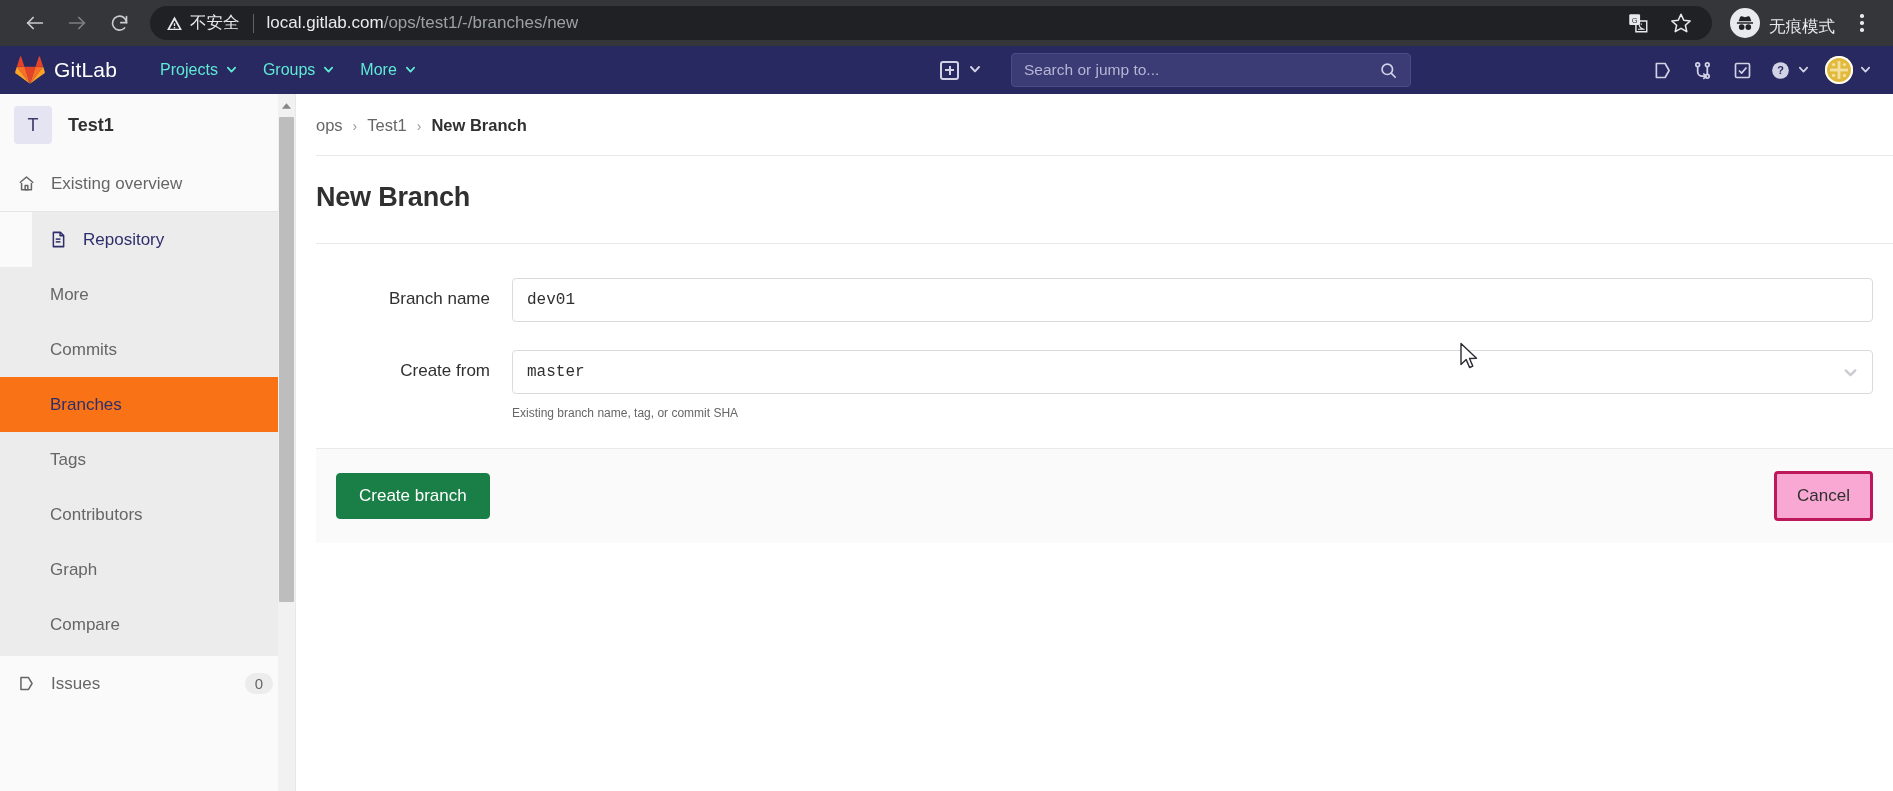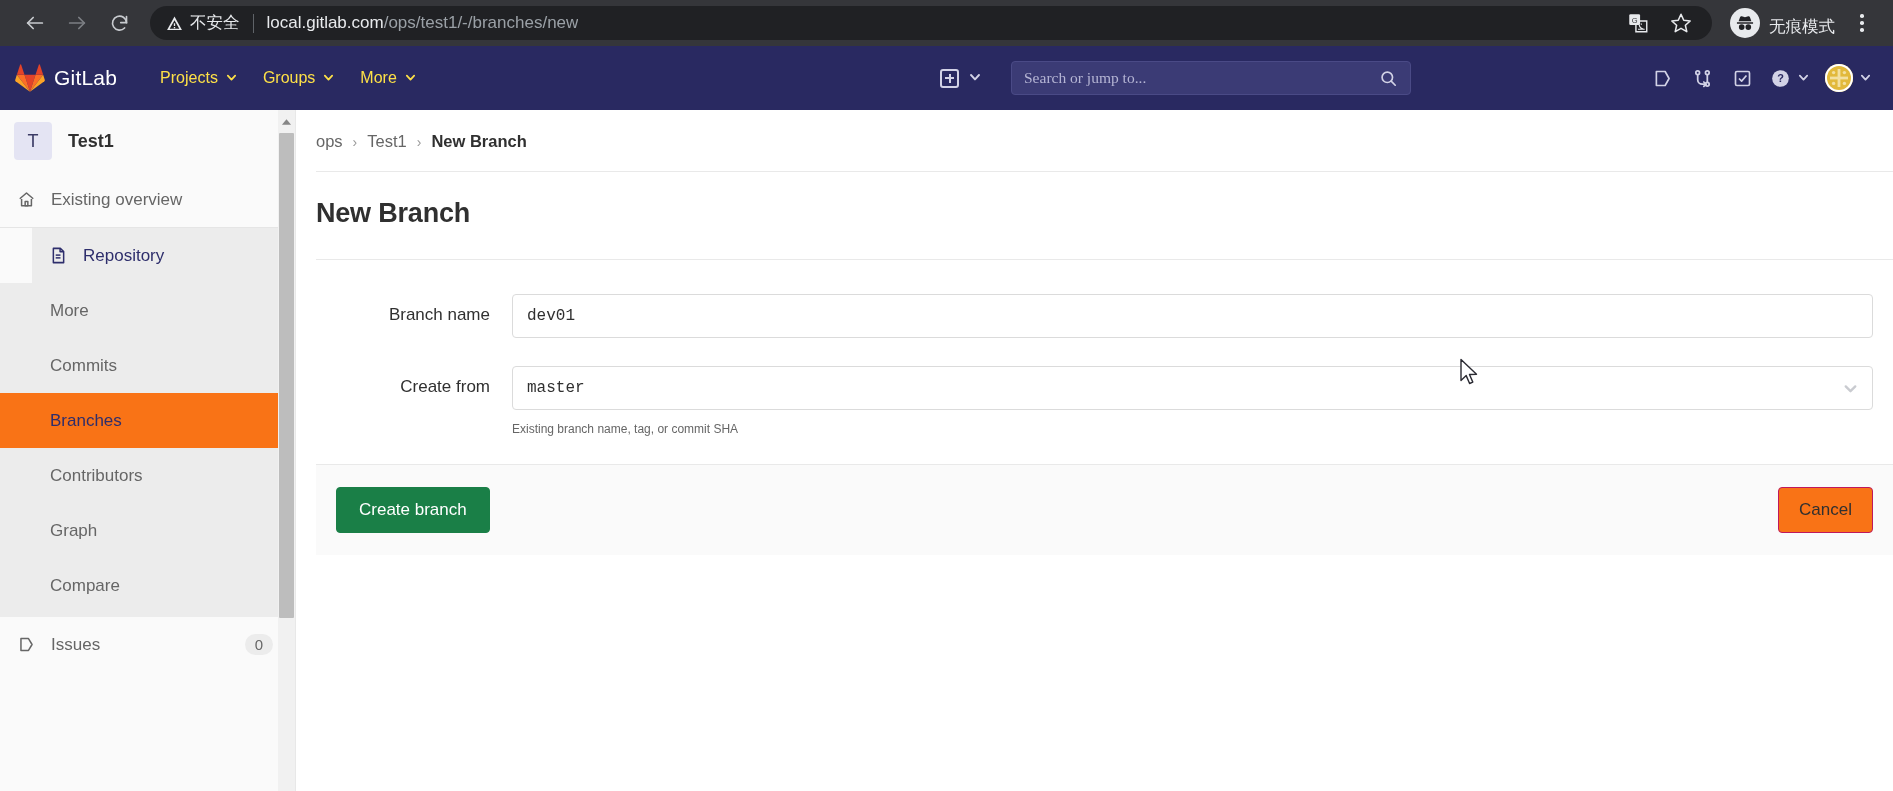--- a/index.html
+++ b/index.html
@@ -46,49 +46,49 @@
     width: 30px; height: 30px; border-radius: 50%; background: #e8eaed;
     display: flex; align-items: center; justify-content: center;
   }
   .incog-label { color: #e8eaed; font-size: 16.5px; font-family: "DejaVu Sans", sans-serif; white-space: nowrap; margin-top: 7px; }
   .kebab { width: 34px; display: flex; flex-direction: column; align-items: center;
            justify-content: center; gap: 3.5px; margin-left: 10px; flex: none; }
   .kebab i { width: 3.5px; height: 3.5px; border-radius: 50%; background: #e8eaed; display: block; }
 
   
   .gl-nav {
-    height: 64px; background: #292961; display: flex; align-items: center;
+    height: 48px; background: #292961; display: flex; align-items: center;
     padding-left: 15px; position: relative;
   }
   .gl-logo { width: 30px; height: 30px; margin-right: 9px; flex: none; }
   .gl-brand { color: #fff; font-size: 21px; letter-spacing: .2px; margin-right: 30px; }
   .gl-menu { display: flex; align-items: center; gap: 0; }
   .gl-menu-item {
-    color: #fde047; font-size: 16px; padding: 6px 13px; display: flex;
+    color: #5eead4; font-size: 16px; padding: 6px 13px; display: flex;
     align-items: center; gap: 8px; border-radius: 3px; white-space: nowrap;
   }
   .caret { display: inline-block; }
   .gl-center { position: absolute; left: 940px; display: flex; align-items: center; gap: 6px; }
   .plus-box {
     width: 19px; height: 19px; border: 2px solid #d2d2e6; border-radius: 3px;
     position: relative;
   }
   .plus-box::before, .plus-box::after {
     content: ""; position: absolute; background: #d2d2e6;
   }
   .plus-box::before { left: 3px; right: 3px; top: 6.5px; height: 2px; }
   .plus-box::after { top: 3px; bottom: 3px; left: 6.5px; width: 2px; }
   .search-wrap {
     width: 400px; height: 34px; background: #3b3b75; border-radius: 4px;
     display: flex; align-items: center; padding: 0 12px; margin-left: 24px;
     border: 1px solid #4a4a86;
   }
   .search-wrap input {
     flex: 1; background: transparent; border: none; outline: none;
-    color: #86efac; font-size: 15.5px; font-family: Liberation Serif, serif;
+    color: #86efac; font-size: 15.5px; font-family: Liberation Sans, sans-serif;
   }
   .search-wrap input::placeholder { color: #b5b5d4; }
   .gl-right {
     position: absolute; right: 14px; display: flex; align-items: center; gap: 0;
   }
   .gl-icon-btn {
     width: 40px; height: 34px; display: flex; align-items: center;
     justify-content: center; color: #d2d2e6;
   }
   .gl-icon-btn.with-caret { width: auto; gap: 7px; padding: 0 8px; }
@@ -188,21 +188,21 @@
   .actions {
     background: #fafafa; display: flex; align-items: center;
     padding: 22px 20px 22px 20px; margin-left: 20px;
   }
   .btn-primary {
     background: #1a7f47; color: #fff; border: 1px solid #1a7f47; border-radius: 4px;
     padding: 12px 22px; font-size: 17px; font-family: "Liberation Sans", sans-serif;
     cursor: pointer;
   }
   .btn-default {
-    margin-left: auto; background: #f97316; color: #303030; border: 1px solid #be185d;
+    margin-left: auto; background: #f9a8d4; color: #303030; border: 3px solid #be185d;
     border-radius: 4px; padding: 12px 20px; font-size: 17px;
     font-family: "Liberation Sans", sans-serif; cursor: pointer;
   }
   .cursor-arrow { position: absolute; left: 1163px; top: 248px; pointer-events: none; }
 </style>
 </head>
 <body>
 
 <div class="browser-bar">
   <div class="nav-btn">
@@ -401,20 +401,21 @@
             <line x1="8.5" y1="15" x2="14.5" y2="15"></line>
           </svg>
       </span>
       <span class="lbl">Repository</span>
     </div>
 
     <div class="sub-list">
       <div class="sub-item">More</div>
       <div class="sub-item">Commits</div>
       <div class="sub-item active">Branches</div>
+      <div class="sub-item">Tags</div>
       <div class="sub-item">Contributors</div>
       <div class="sub-item">Graph</div>
       <div class="sub-item">Compare</div>
     </div>
 
     <div class="nav-item">
       <span class="ico">
         <svg width="19" height="19" viewBox="0 0 24 24" fill="none" stroke="#666" stroke-width="1.9" stroke-linejoin="round">
             <path d="M5 4.5h9.5l4.5 7.5-4.5 7.5H5z"></path>
           </svg>

